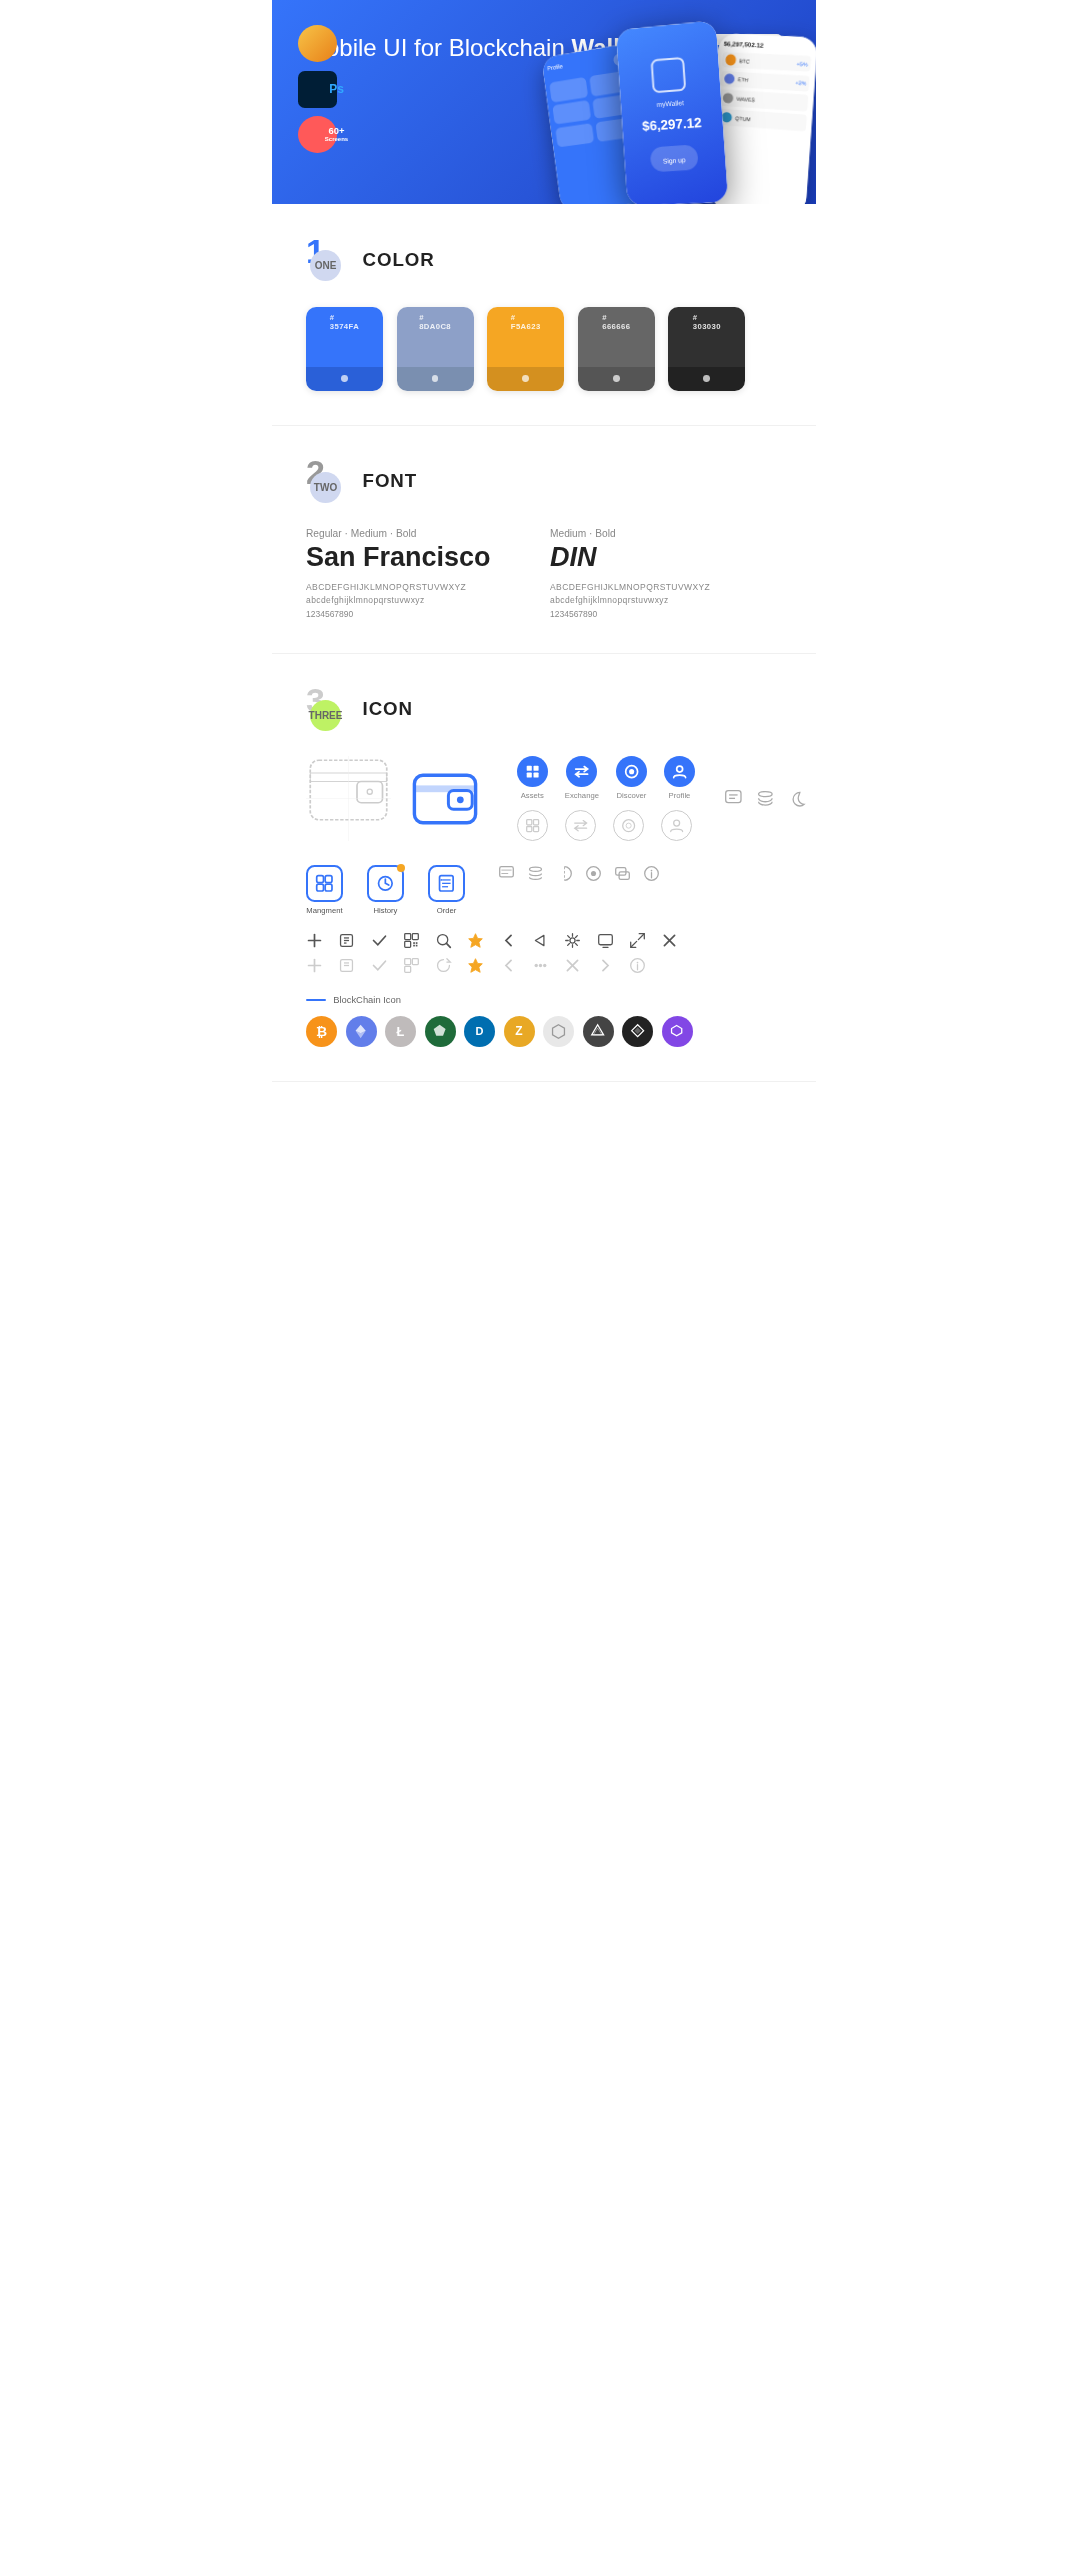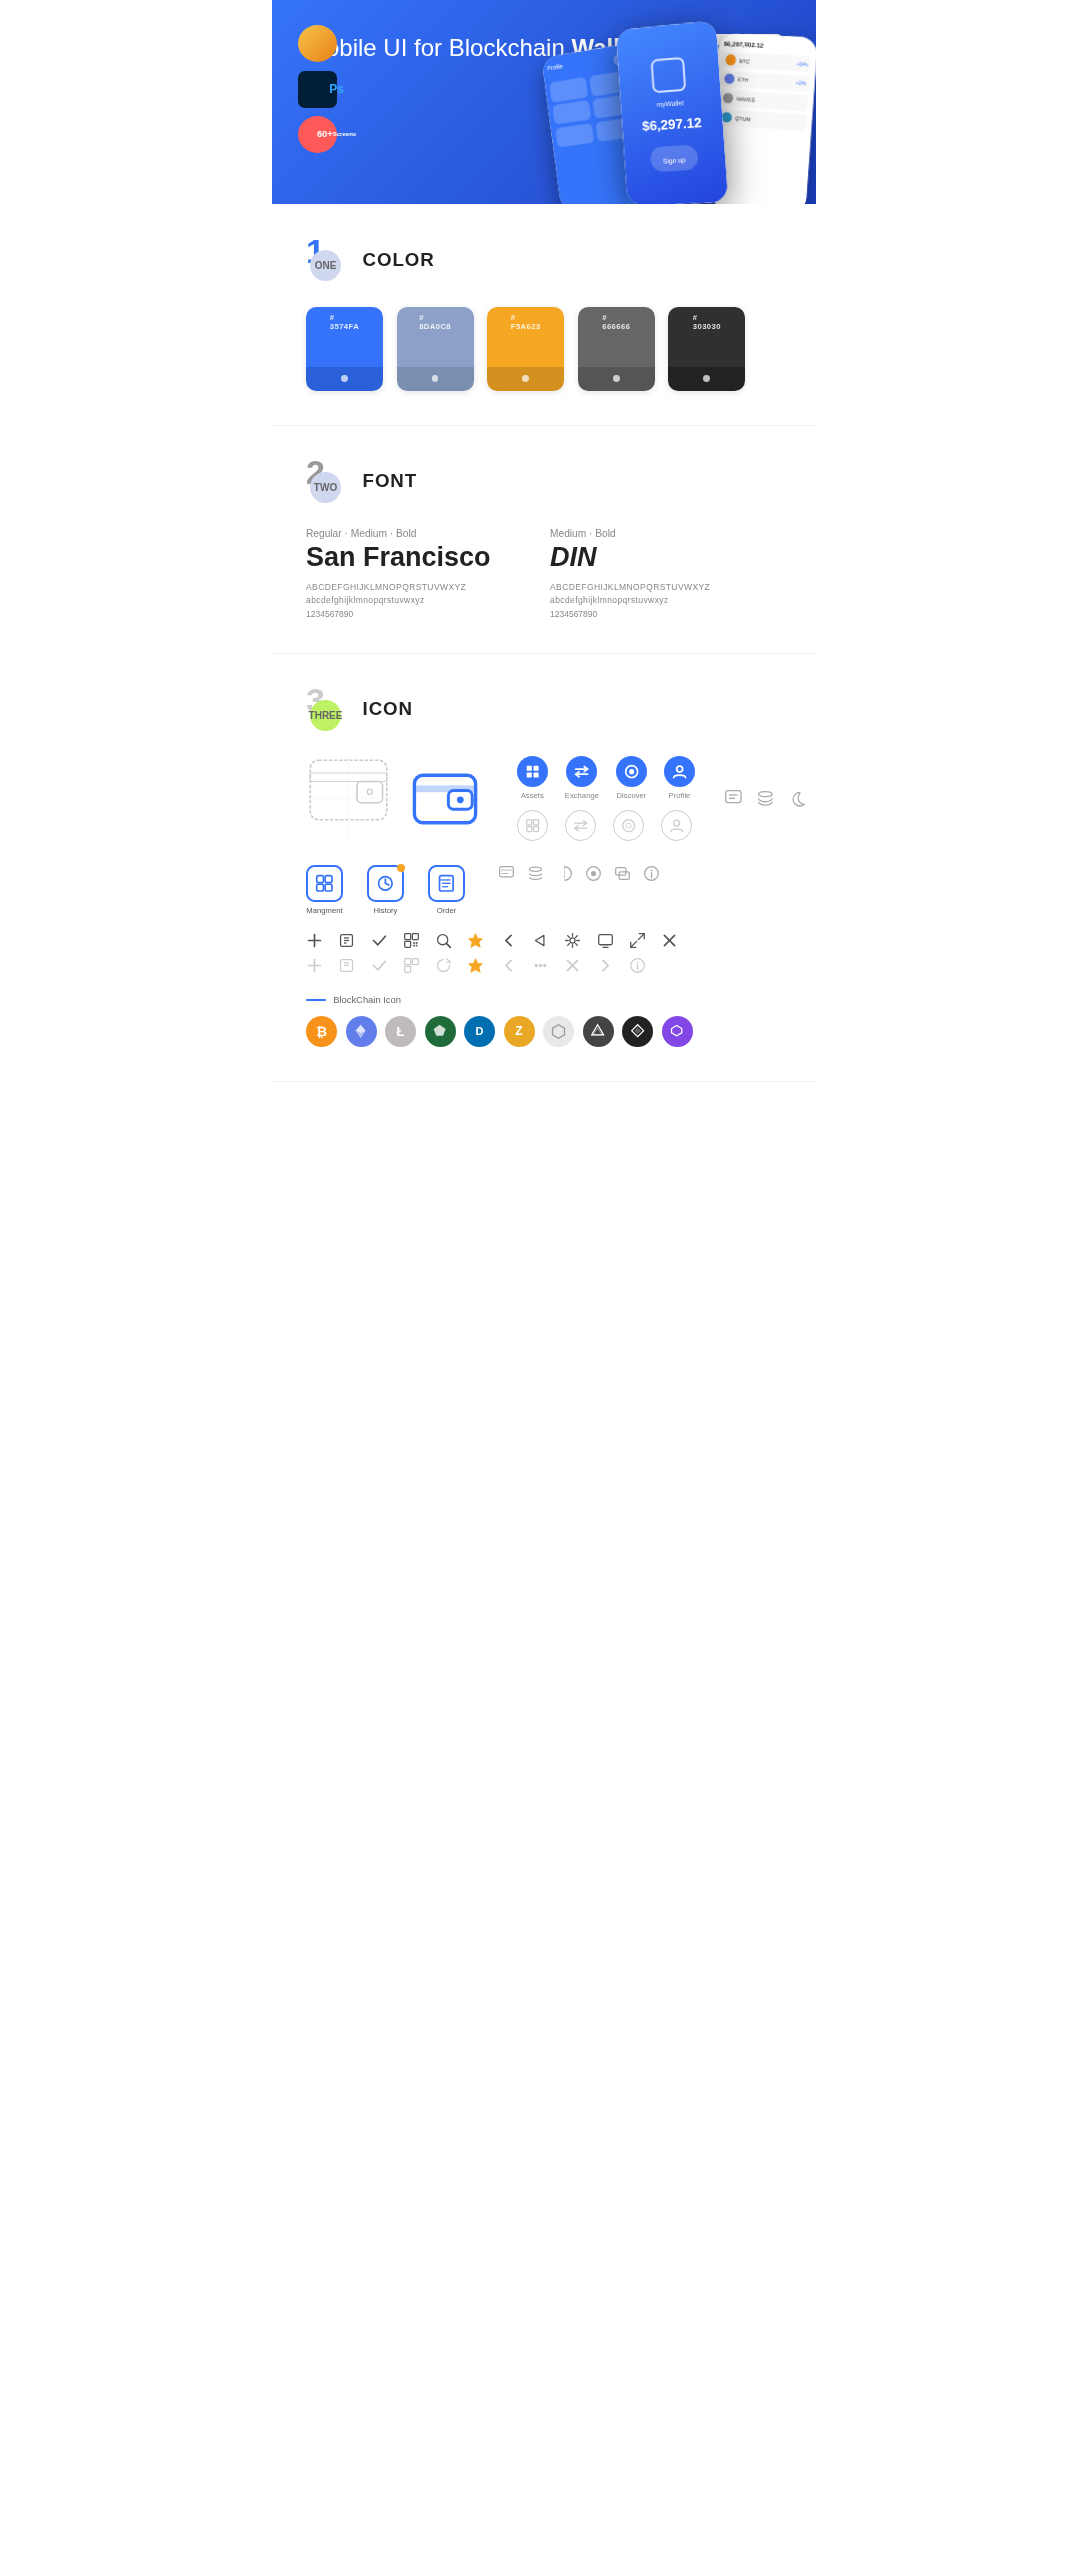--- a/index.html
+++ b/index.html
@@ -219,21 +219,21 @@
     <div class="badge-sketch" style="background:linear-gradient(135deg,#F7C448,#E88018);">
       <svg width="20.4" height="20.4" viewBox="0 0 24 24" fill="none">
         <polygon points="12,2 22,8 18,20 6,20 2,8" fill="#F7A730" stroke="#E8840B" stroke-width="1"></polygon>
         <polygon points="12,5 19,9 16,18 8,18 5,9" fill="#FDCA40"></polygon>
         <polygon points="12,5 19,9 12,18 5,9" fill="#FFA500" opacity="0.5"></polygon>
       </svg>
     </div>
     <div class="badge-ps" style="background:#001e36; border-radius:6.8px; width:37px; height:37px; display:flex; align-items:center; justify-content:center;">
       <span style="color:#31A8FF; font-weight:700; font-size:12px;">Ps</span>
     </div>
-    <div class="badge-screens" style="background:#FF5959; border-radius:50%; width:37px; height:37px; display:flex; align-items:center; justify-content:center; ">
+    <div class="badge-screens" style="background:#FF5959; border-radius:50%; width:37px; height:37px; display:flex; align-items:center; justify-content:center; flex-direction:column;">
       <span style="font-size:9.4px; font-weight:700; color:#fff;">60+</span>
       <span style="font-size:6px; color:#fff;">Screens</span>
     </div>
   </div>
 
   <div style="position:absolute; right:0; bottom:0; display:flex; align-items:flex-end; gap:-17px; transform:perspective(510px) rotateY(-10deg);">
 
     <div style="background:#f5f5f5; border-radius:17px; width:94px; height:162px; box-shadow:0 8.5px 25.5px rgba(0,0,0,0.4); position:relative; overflow:hidden; transform:rotate(-8deg) translateX(17px) translateY(8.5px); z-index:1;">
       <div style="background:#3574FA; height:100%; display:flex; flex-direction:column; padding:8.5px 5.1px;">
         <div style="display:flex; justify-content:space-between; margin-bottom:6.8px;">

